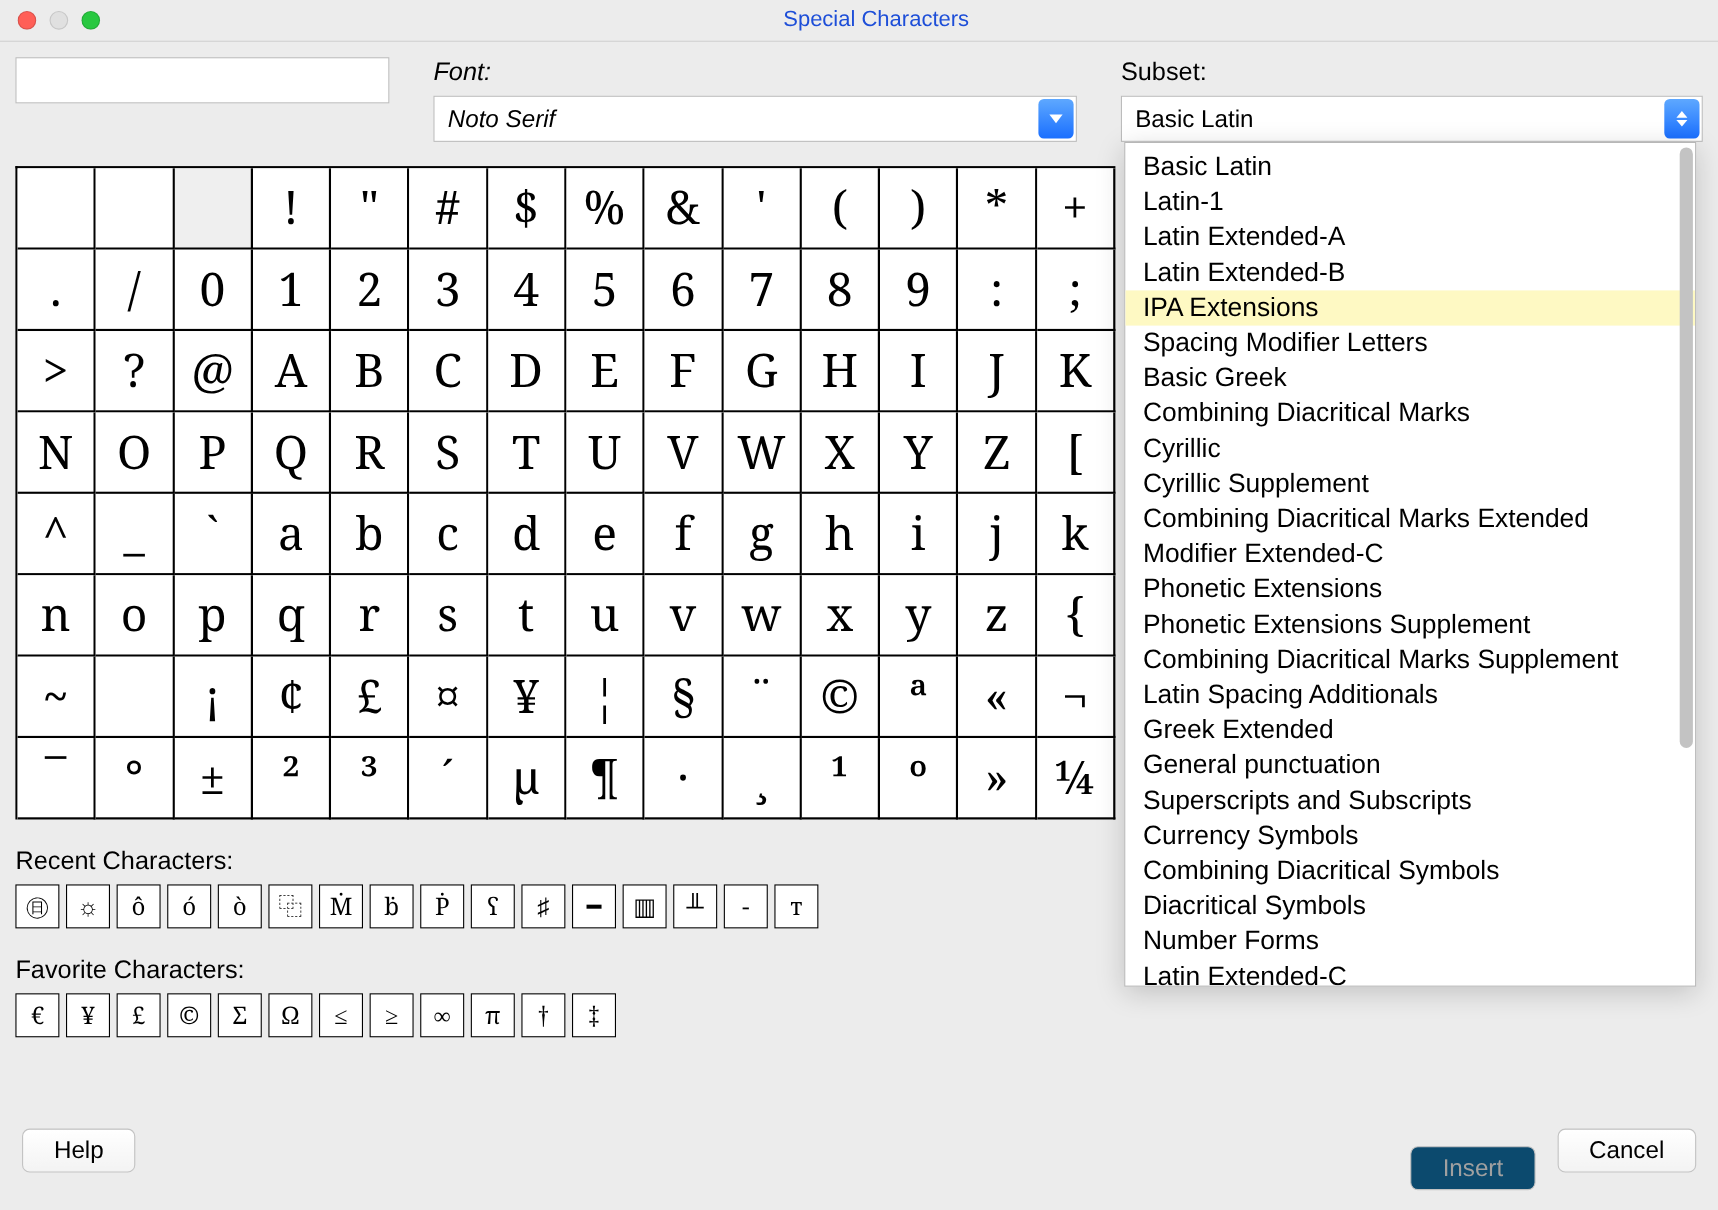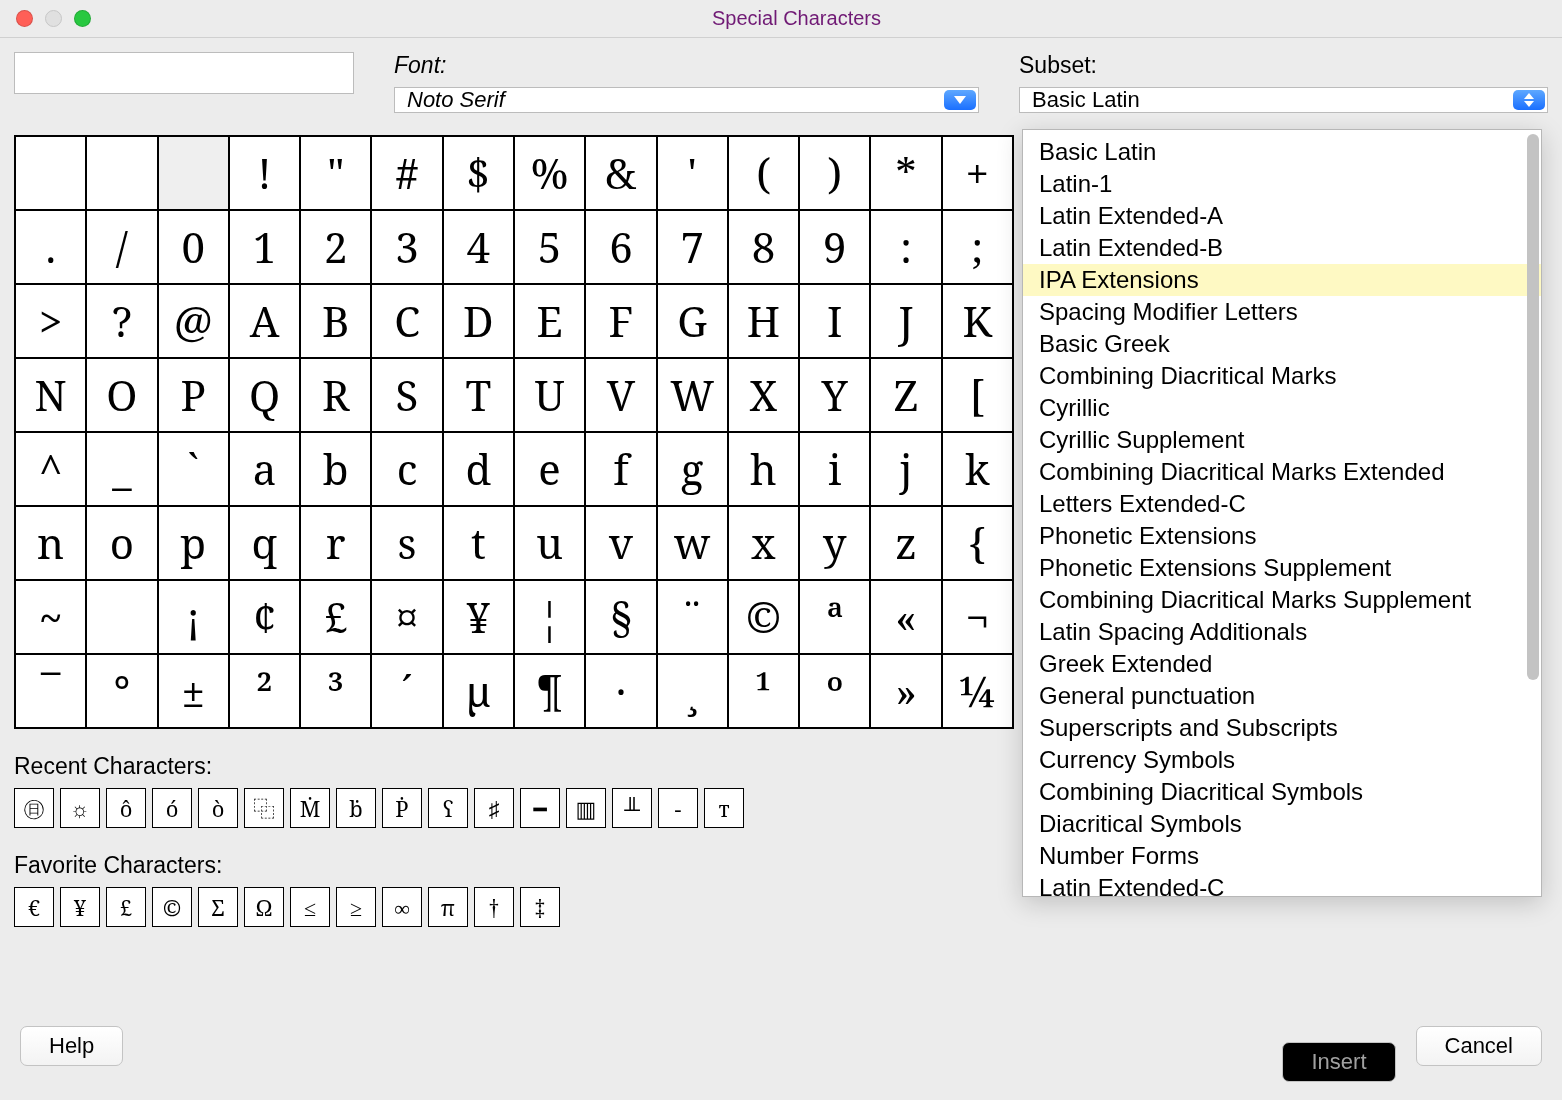--- a/index.html
+++ b/index.html
@@ -23,40 +23,40 @@
     margin-left: 16px;
   }
   .tl {
     width: 17px; height: 17px; border-radius: 50%;
     border: 1px solid rgba(0,0,0,0.15);
   }
   .tl.red { background:#ff5f57; }
   .tl.yellow { background:#e0e0e0; border-color:#c7c7c7; }
   .tl.green { background:#28c840; }
   .title {
-    flex:1; text-align:center; font-size:20px; color:#701a75;
+    flex:1; text-align:center; font-size:20px; color:#1d4ed8;
     margin-right:60px;
   }
   
   .form-row {
     display:flex; gap:40px;
     padding: 14px 14px 8px 14px;
   }
   .field-group { display:flex; flex-direction:column; }
   .field-group.search { width: 340px; }
   .field-group.font   { width: 585px; font-style: italic; }
   .field-group.subset { flex:1; }
   .field-label { font-size:23px; margin-bottom:8px; }
   .text-input {
     height:42px; background:#fff; border:1px solid #bcbcbc;
     font-size:20px; padding:0 10px;
   }
   .combo {
     position:relative;
-    height:26px; background:#fff; border:1px solid #bcbcbc;
+    height:42px; background:#fff; border:1px solid #bcbcbc;
     display:flex; align-items:center; padding:0 12px;
     font-size:22px;
   }
   .combo .drop-btn {
     position:absolute; right:2px; top:2px; bottom:2px;
     width:32px;
     background:linear-gradient(#5ea8ff,#1a6fff);
     border-radius:5px;
     display:flex; flex-direction:column;
     align-items:center; justify-content:center;
@@ -109,21 +109,21 @@
     position:absolute; left:0; right:0; bottom:18px;
     display:flex; align-items:center; padding:0 20px;
   }
   .btn {
     height:40px; padding:0 28px;
     font-size:22px; border-radius:7px;
     background:linear-gradient(#ffffff,#f3f3f3);
     border:1px solid #c3c3c3;
     display:flex; align-items:center; justify-content:center;
   }
-  .btn.disabled { color:#a0a0a0; background:#000000;margin-top:32px; }
+  .btn.disabled { color:#a0a0a0; background:#0c4a6e;margin-top:32px; }
   .spacer { flex:1; }
 
   
   .dropdown {
     position:absolute;
     top:129px;
     width:520px;
     background:#fff;
     border:1px solid #b7b7b7;
     box-shadow:0 6px 24px rgba(0,0,0,0.18);
@@ -366,21 +366,21 @@
     <div class="dd-item">Latin-1</div>
     <div class="dd-item">Latin Extended-A</div>
     <div class="dd-item">Latin Extended-B</div>
     <div class="dd-item hover">IPA Extensions</div>
     <div class="dd-item">Spacing Modifier Letters</div>
     <div class="dd-item">Basic Greek</div>
     <div class="dd-item">Combining Diacritical Marks</div>
     <div class="dd-item">Cyrillic</div>
     <div class="dd-item">Cyrillic Supplement</div>
     <div class="dd-item">Combining Diacritical Marks Extended</div>
-    <div class="dd-item">Letters Extended-C</div>
+    <div class="dd-item">Modifier Extended-C</div>
     <div class="dd-item">Phonetic Extensions</div>
     <div class="dd-item">Phonetic Extensions Supplement</div>
     <div class="dd-item">Combining Diacritical Marks Supplement</div>
     <div class="dd-item">Latin Spacing Additionals</div>
     <div class="dd-item">Greek Extended</div>
     <div class="dd-item">General punctuation</div>
     <div class="dd-item">Superscripts and Subscripts</div>
     <div class="dd-item">Currency Symbols</div>
     <div class="dd-item">Combining Diacritical Symbols</div>
     <div class="dd-item">Diacritical Symbols</div>

